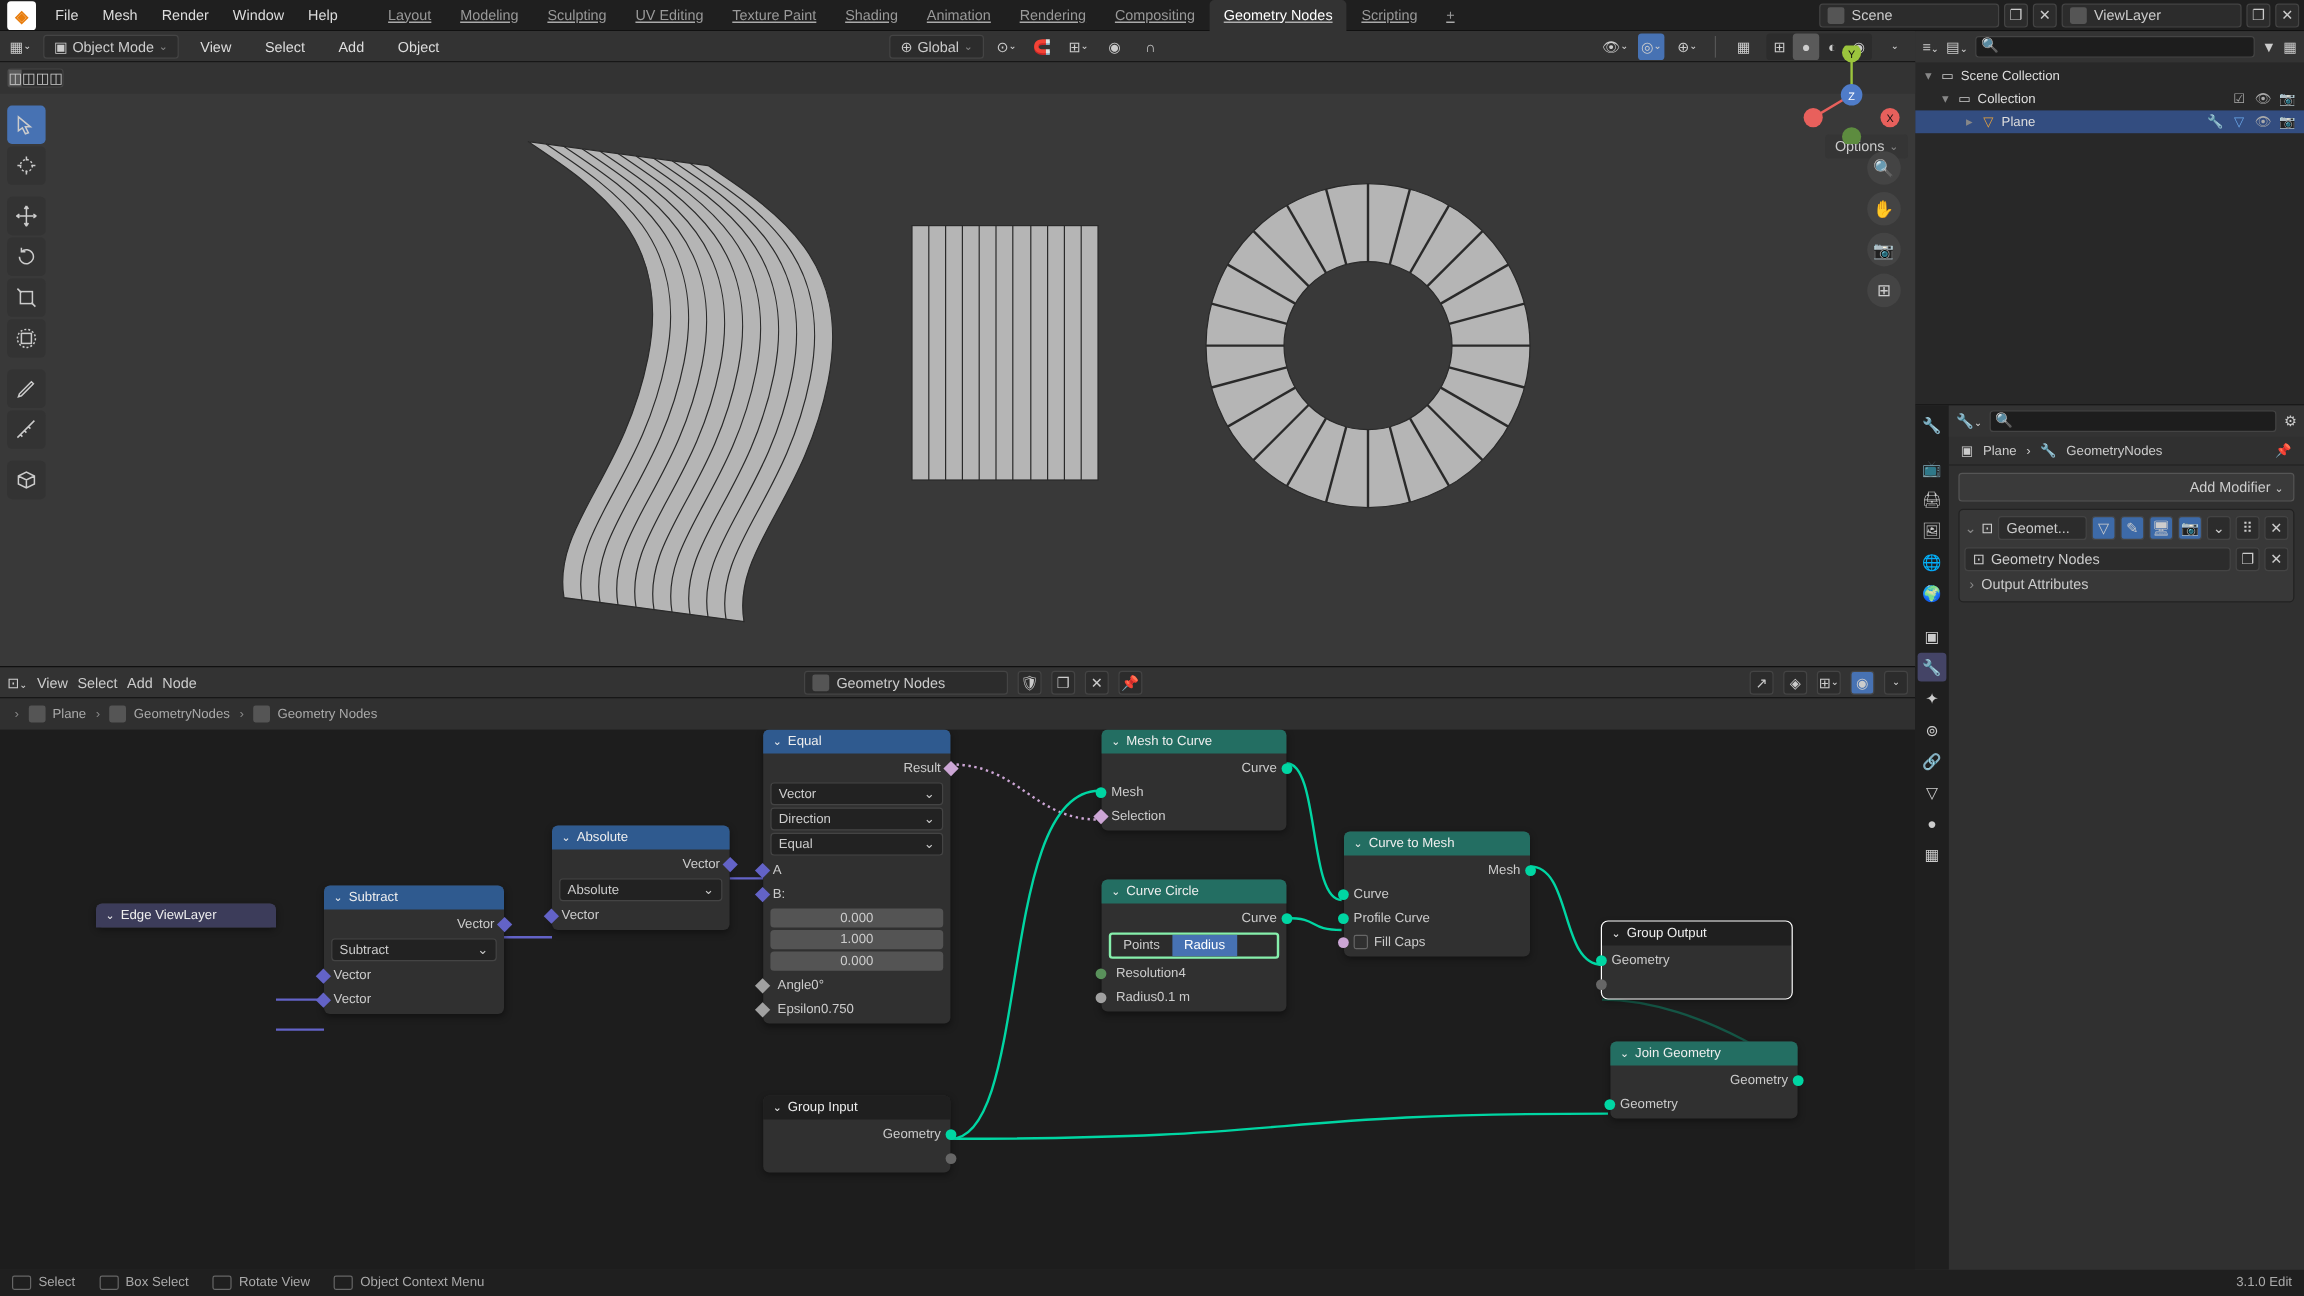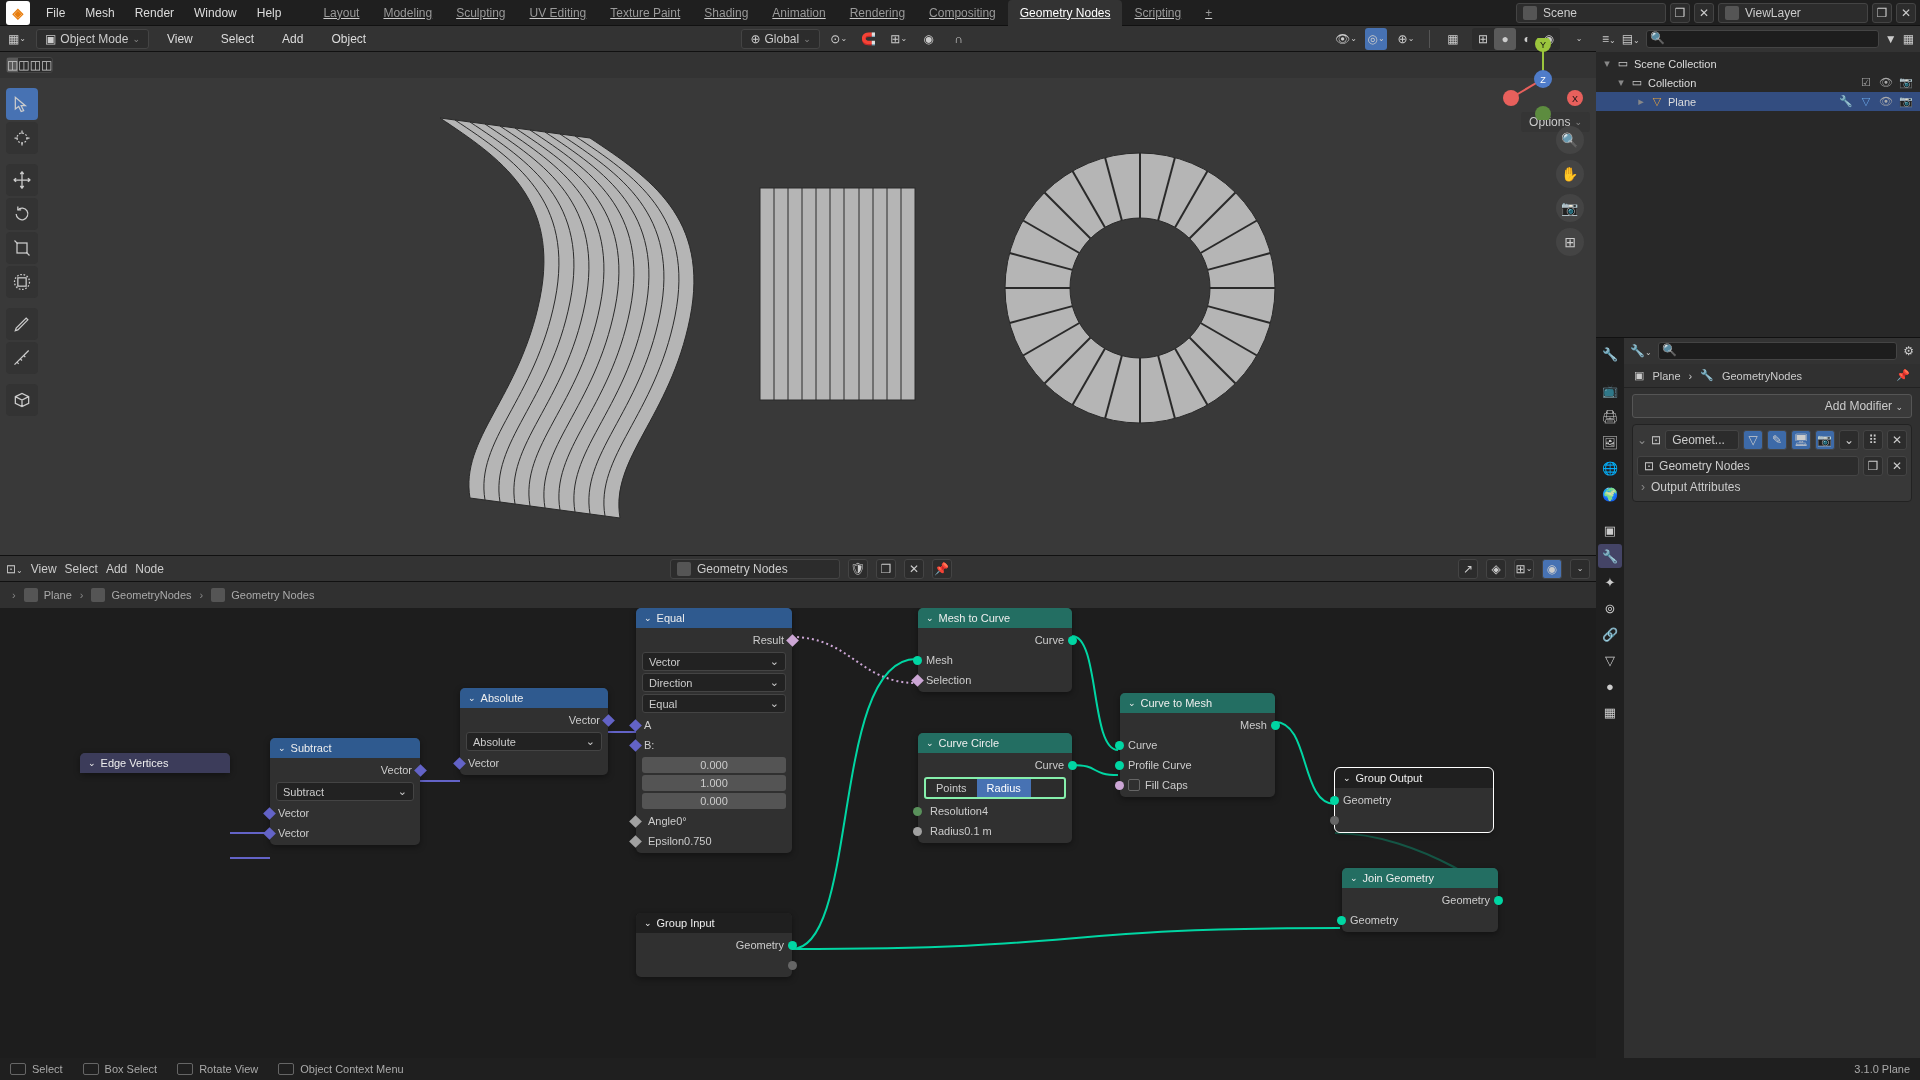--- a/index.html
+++ b/index.html
@@ -428,21 +428,21 @@
       <path d="M1275 114 C1310 114 1300 196 1335 196" stroke="#00d6a3" stroke-width="2" fill="none"></path>
 
       <path d="M792 341 C1100 341 1040 320 1340 320" stroke="#00d6a3" stroke-width="2" fill="none"></path>
 
       <path d="M1498 292 C1510 292 1420 225 1335 225" stroke="#00d6a3" stroke-width="2" fill="none" opacity="0.3"></path>
     </svg>
 
     <div class="node" style="left:80px;top:145px;width:150px;">
       <div class="node-hdr hdr-purple">
               <span class="chev">⌄</span>
-              <span>Edge Vertices</span>
+              <span>Edge ViewLayer</span>
             </div>
     </div>
 
     <div class="node" style="left:270px;top:130px;width:150px;">
       <div class="node-hdr hdr-blue">
               <span class="chev">⌄</span>
               <span>Subtract</span>
             </div>
       <div class="node-body">
         <div class="sock-row out">
@@ -801,14 +801,14 @@
     </div>
   <div class="sb-item">
       <div class="sb-icon"></div>
       <span>Rotate View</span>
     </div>
   <div class="sb-item">
       <div class="sb-icon"></div>
       <span>Object Context Menu</span>
     </div>
   <div class="spacer"></div>
-  <span>3.1.0 Plane</span>
+  <span>3.1.0 Edit</span>
 </div>
 
 </body></html>

